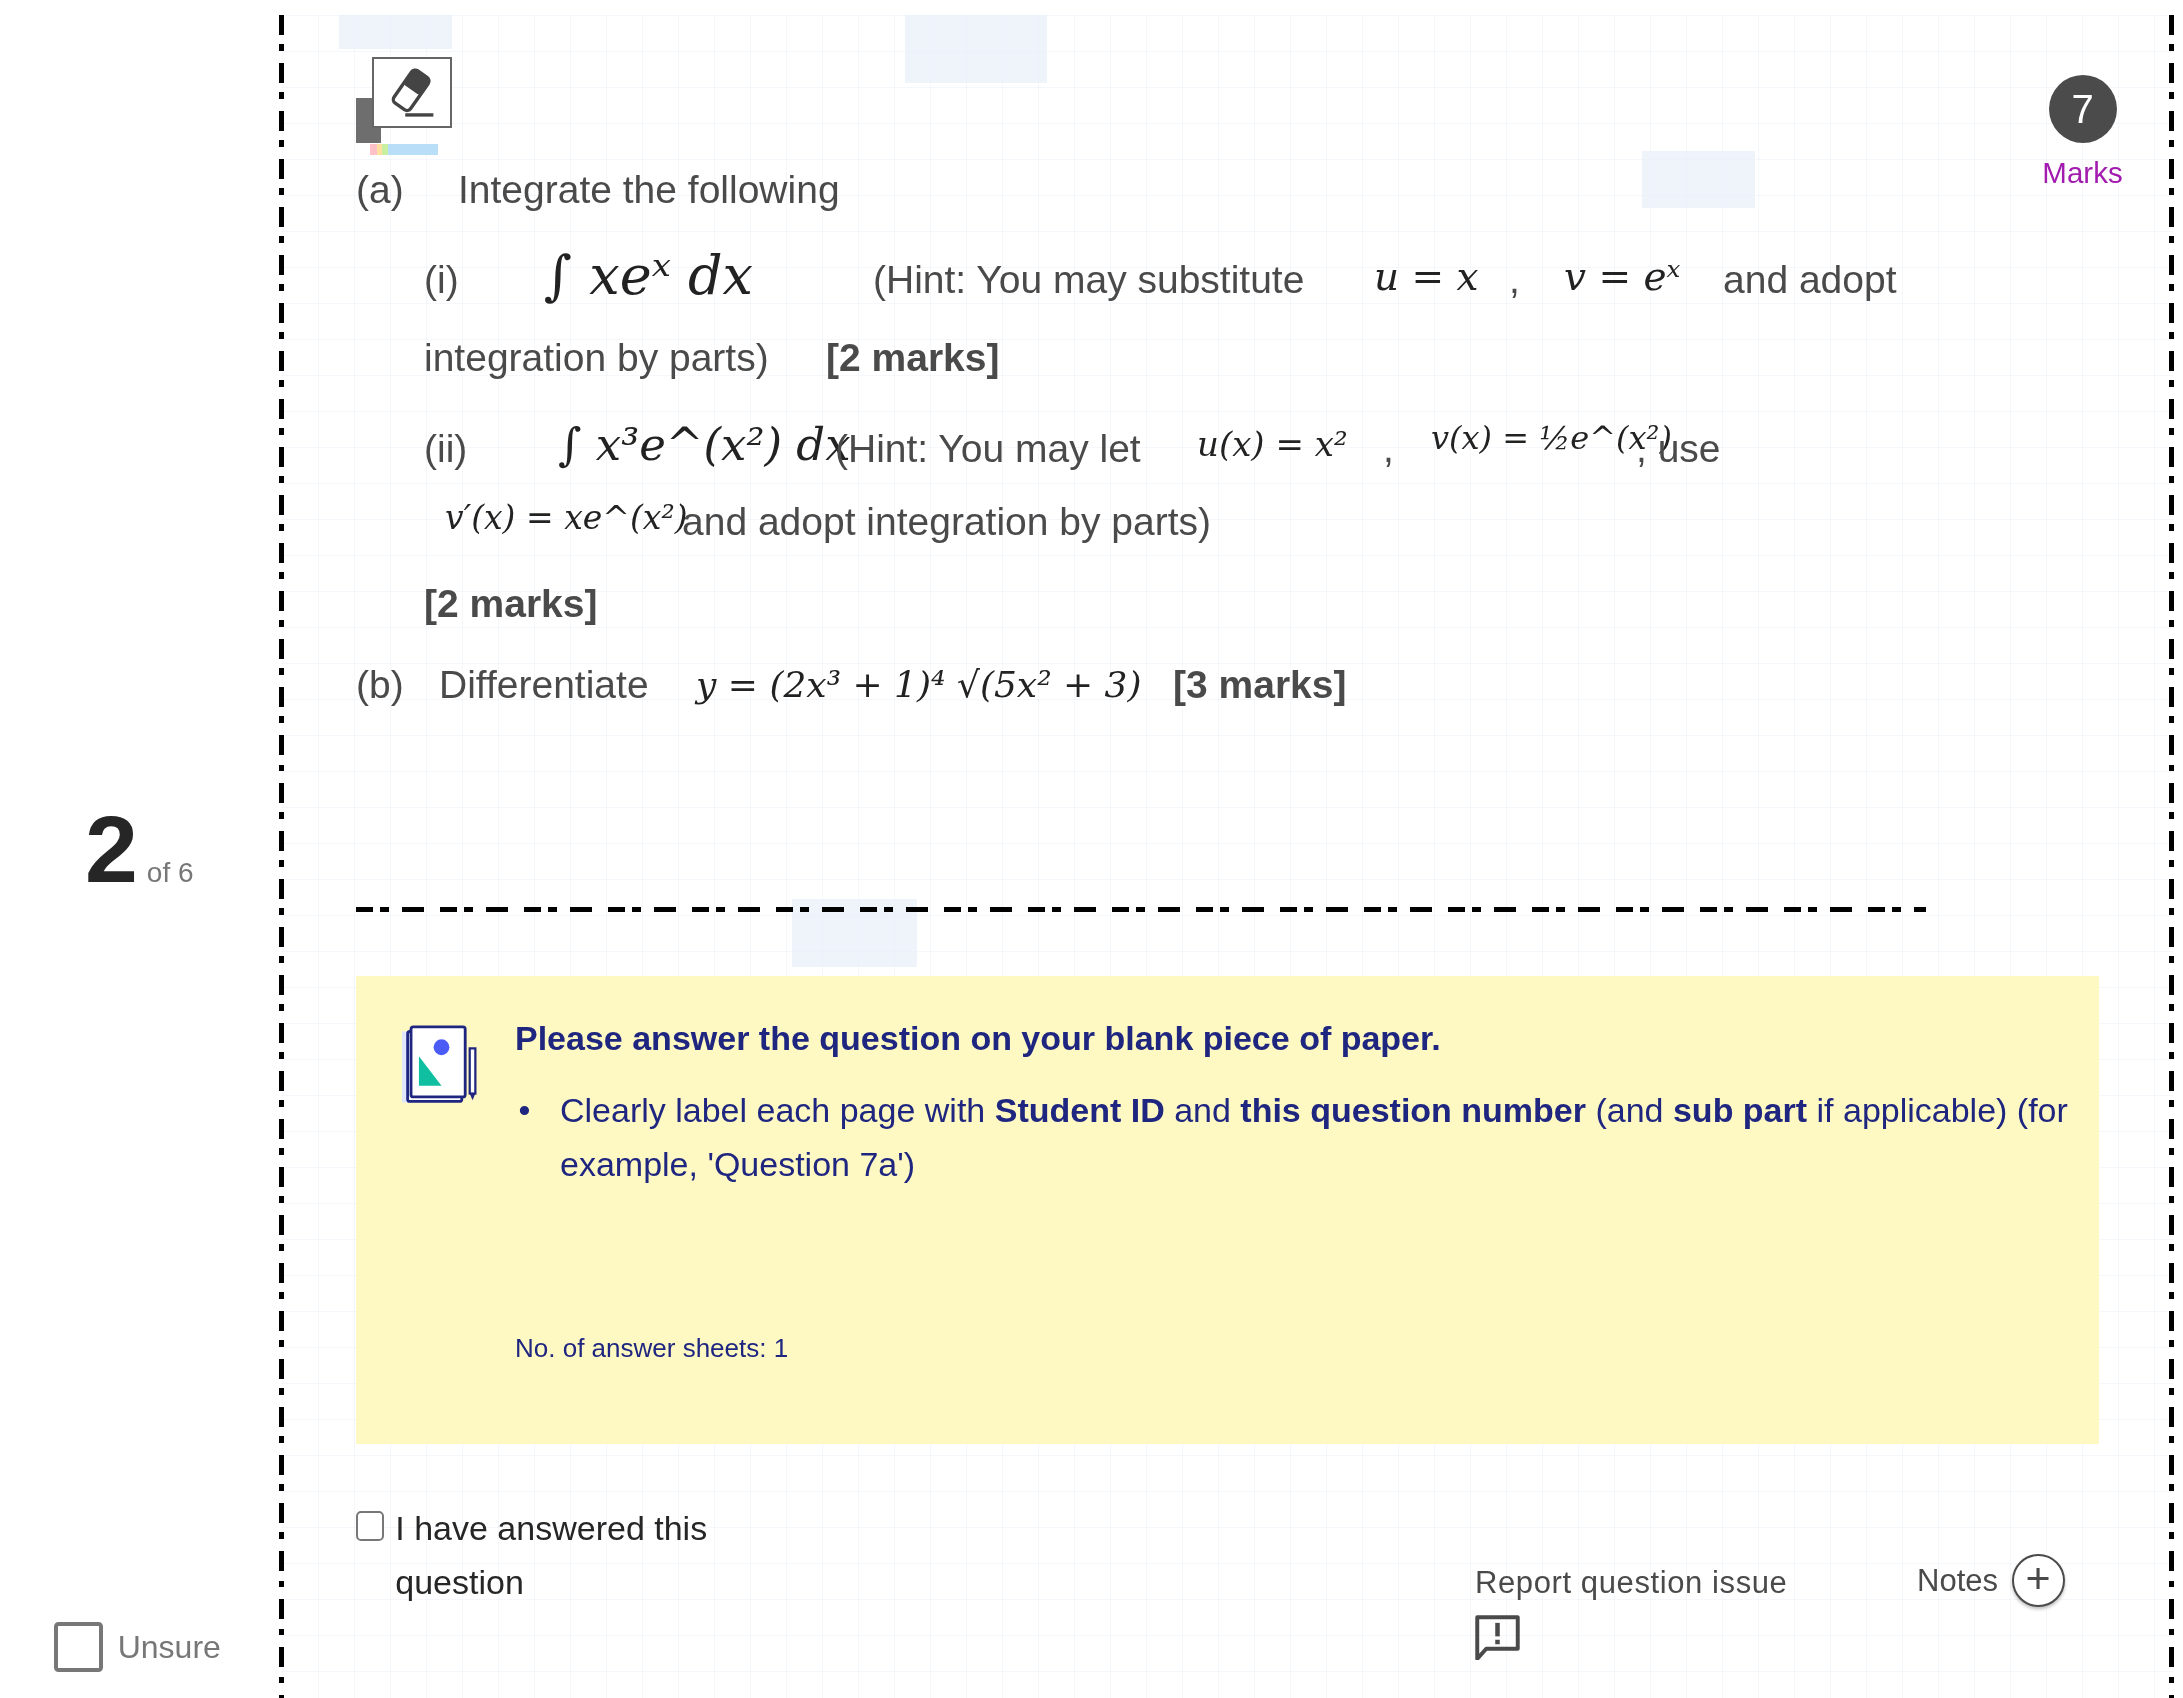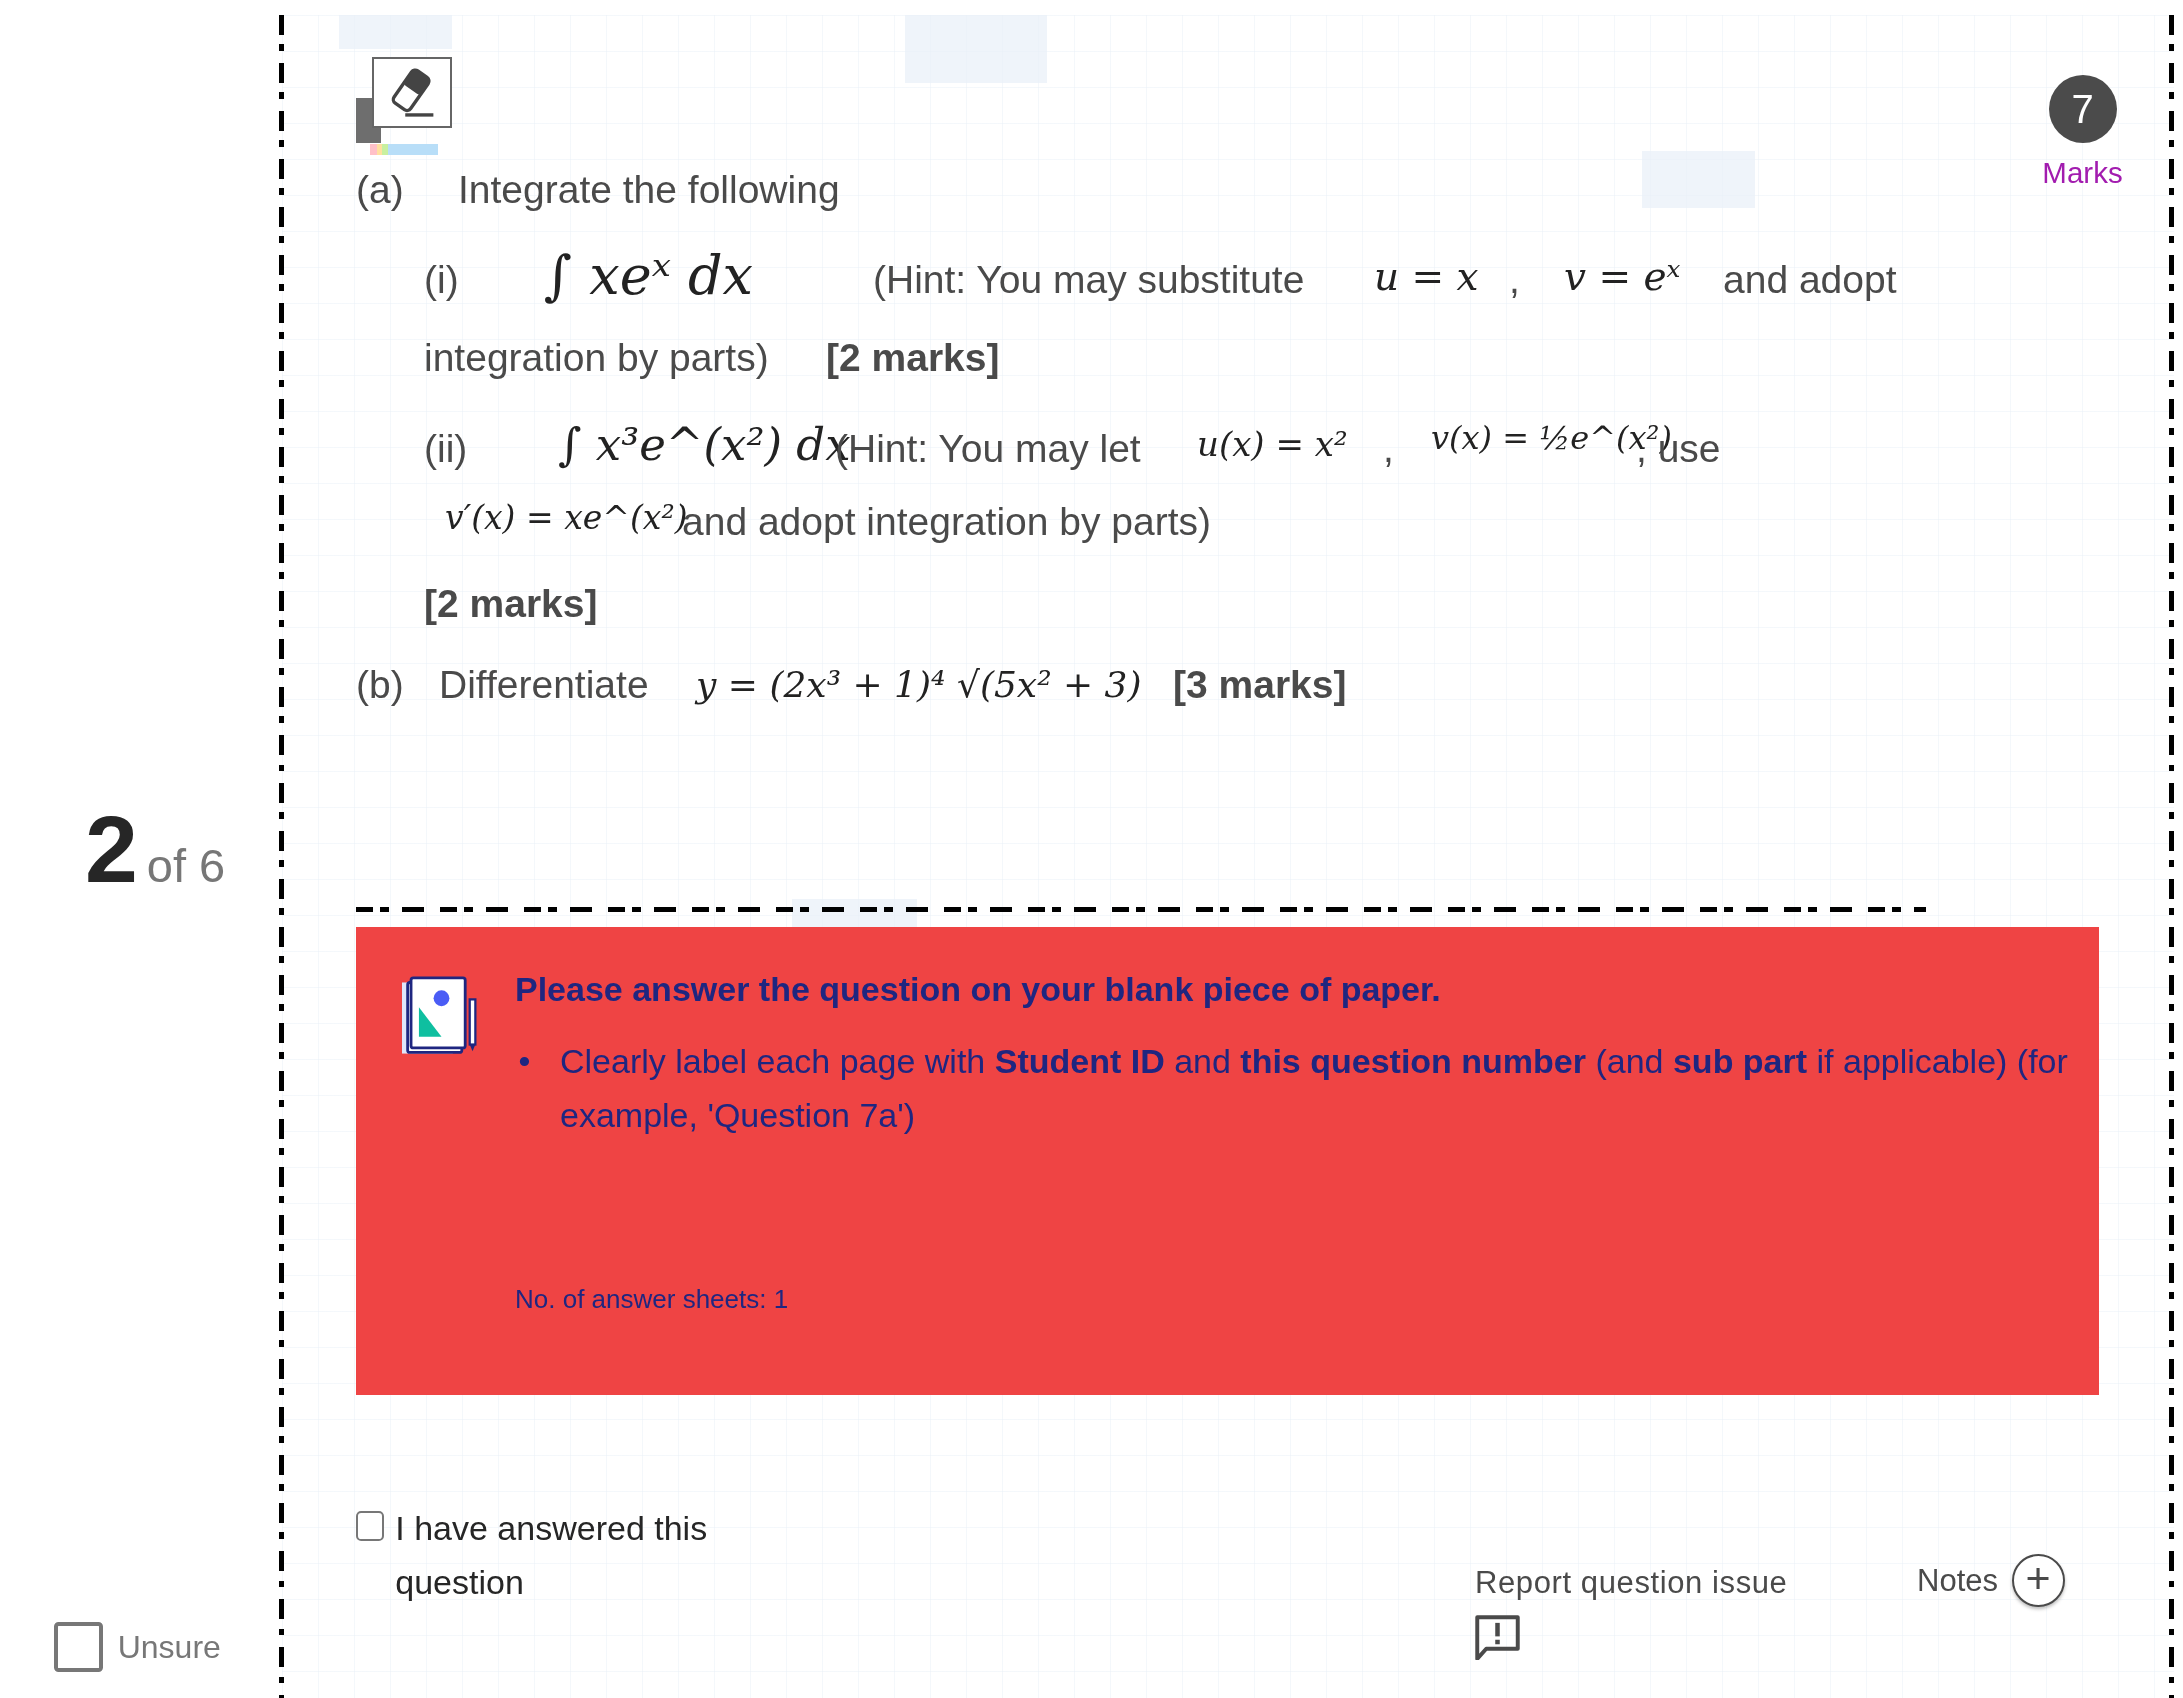--- a/index.html
+++ b/index.html
@@ -2,21 +2,21 @@
 <html style="font-size:9px"><head>
 <meta charset="utf-8">
 <style>
   * { box-sizing: border-box; margin: 0; padding: 0; }
   html, body { width: 2183px; height: 1698px; overflow: hidden; background: #ffffff; }
   body { font-family: "Liberation Sans", sans-serif; color: #4a4a4a; position: relative; }
 
   .left-col { position: absolute; left: 0; top: 0; width: 282px; height: 1698px; background: #fff; }
   .qnum { position: absolute; left: 85px; top: 802px; display: flex; align-items: baseline; }
   .qnum .big { font-size: 95px; font-weight: bold; color: #262626; line-height: 1; }
-  .qnum .of { font-size: 47px; color: #777; margin-left: 9px; }
+  .qnum .of { font-size: 28px; color: #777; margin-left: 9px; }
   .unsure { position: absolute; left: 54px; top: 1622px; display: flex; align-items: center; gap: 14.7px; cursor: pointer; }
   .unsure .box { width: 49px; height: 50px; border: 4.5px solid #777; border-radius: 4.5px; background: #fff; }
   .unsure .lbl { font-size: 32px; color: #777; }
 
   .panel { position: absolute; left: 282px; top: 14.7px; width: 1892px; height: 1683px;
     background-color: #fff;
     background-image:
       linear-gradient(rgba(235,242,248,0.55) 1.1px, transparent 1.1px),
       linear-gradient(90deg, rgba(235,242,248,0.55) 1.1px, transparent 1.1px);
     background-size: 36px 36px;
@@ -38,21 +38,21 @@
   .marks .circle { width: 68px; height: 68px; border-radius: 50%; background: #4b4b4b; color: #fff; font-size: 40px; line-height: 68px; margin: 0 auto; }
   .marks .lbl { font-size: 29.5px; color: #a21caf; margin-top: 12.5px; }
 
   .txt { position: absolute; font-size: 39px; color: #4a4a4a; white-space: nowrap; }
   .math { font-family: "DejaVu Serif", serif; font-style: italic; color: #222; }
   .b { font-weight: bold; }
 
   .sep { position: absolute; left: 356px; top: 907px; width: 1570px; height: 4.5px;
     background: repeating-linear-gradient(90deg, #000 0 17px, transparent 17px 24px, #000 24px 33px, transparent 33px 46px, #000 46px 68px, transparent 68px 84px); }
 
-  .info { position: absolute; left: 356px; top: 927px; width: 1743px; height: 468px; background: #ef4444; }
+  .info { position: absolute; left: 356px; top: 976px; width: 1743px; height: 468px; background: #fef9c3; }
   .info-icon { position: absolute; left: 46px; top: 44px; width: 79px; height: 85px; }
   .info .title { position: absolute; left: 159px; top: 43px; font-size: 34px; font-weight: bold; color: #1f2680; }
   .info ul { position: absolute; left: 159px; top: 107px; list-style: none; font-size: 34px; color: #1f2680; width: 1559px; }
   .info li { position: relative; padding-left: 45px; line-height: 54px; }
   .info li::before { content: "•"; position: absolute; left: 3.4px; top: 0; font-size: 34px; }
   .info .sheets { position: absolute; left: 159px; top: 357px; font-size: 26px; color: #1f2680; }
 
   .answered { position: absolute; left: 356px; top: 1501px; display: flex; gap: 11.3px; cursor: pointer; }
   .answered .box { width: 28px; height: 29.5px; border: 2.8px solid #777; border-radius: 5.1px; background: #fff; margin-top: 10.2px; }
   .answered .lbl { font-size: 34px; color: #262626; line-height: 54px; width: 363px; }

